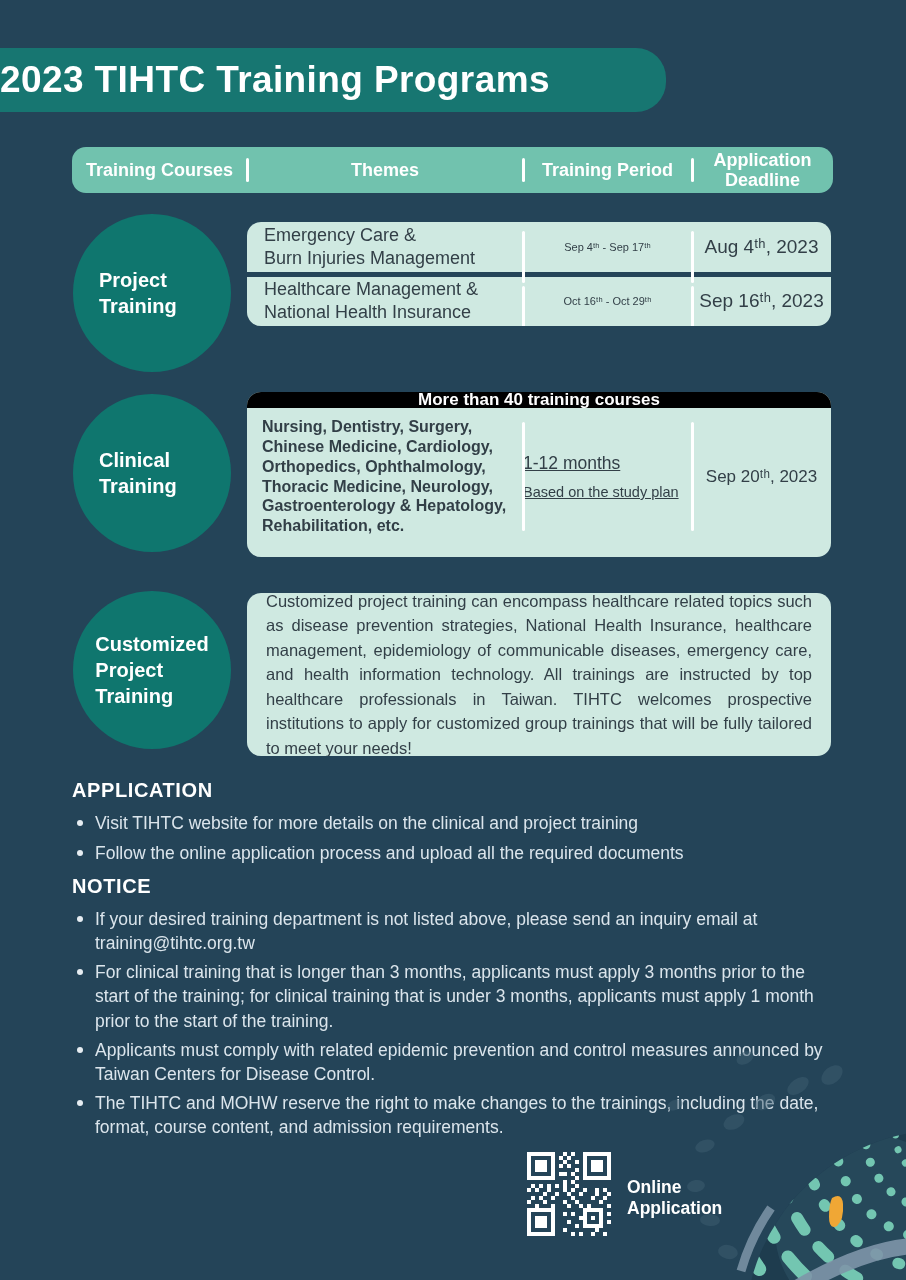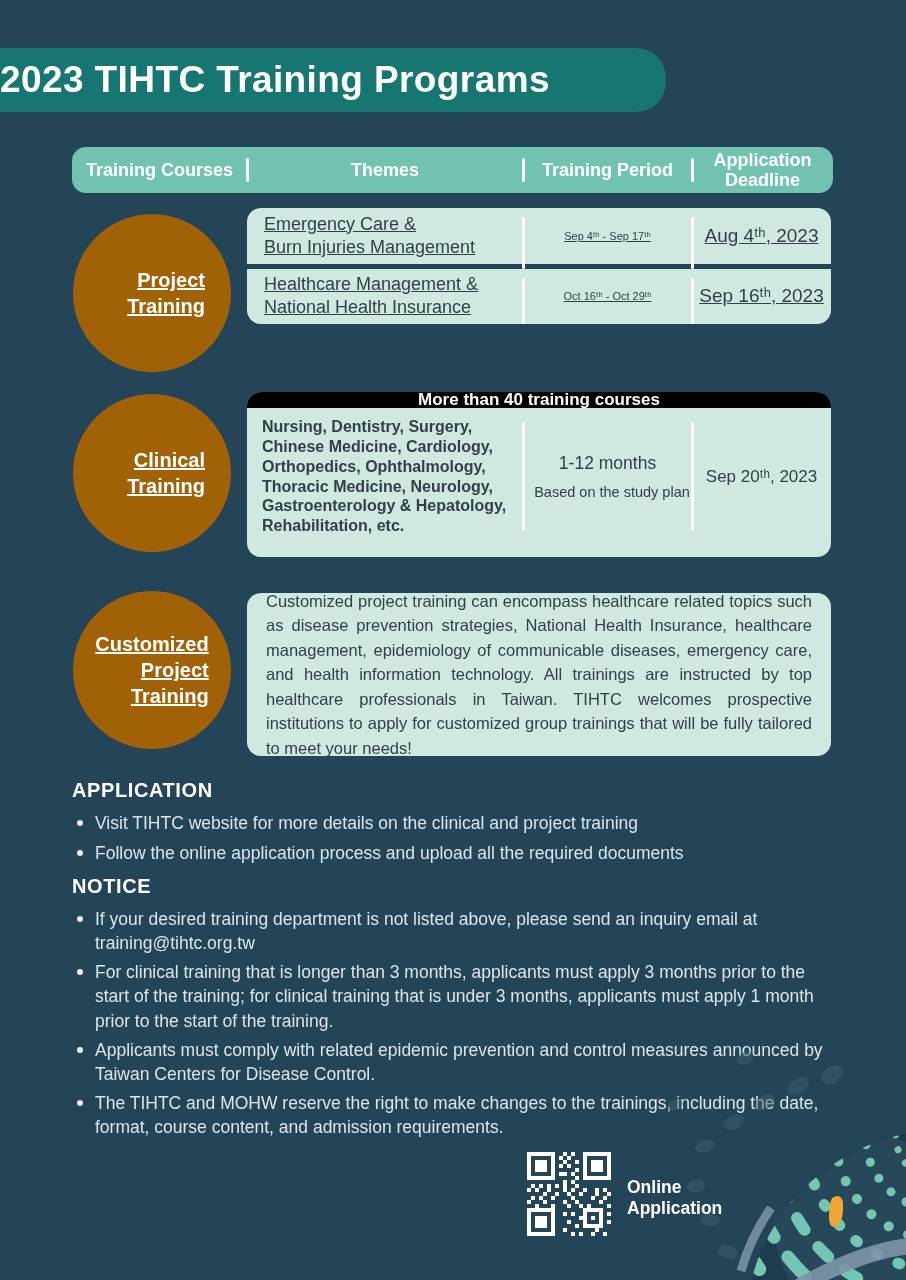--- a/index.html
+++ b/index.html
@@ -26,55 +26,54 @@
   }
   .thead .col{ display:flex; align-items:center; justify-content:center; height:100%; }
   .thead .c1{ width:175px; } .thead .c2{ width:276px; }
   .thead .c3{ width:169px; } .thead .c4{ width:141px; }
   .vbar{ position:absolute; top:11px; width:3px; height:24px; background:#fff; border-radius:2px; }
   .vb1{ left:174px; } .vb2{ left:450px; } .vb3{ left:619px; }
 
   
   .circle{
     position:absolute; left:73px; width:158px; height:158px; border-radius:50%;
-    background:#a16207; color:#fff; font-weight:700; font-size:20px; line-height:1.3;
-    display:flex; align-items:center; justify-content:center; text-align:right;
+    background:#0f766e; color:#fff; font-weight:700; font-size:20px; line-height:1.3;
+    display:flex; align-items:center; justify-content:center; text-align:left;
     padding:0 26px;
-    text-decoration:underline;
   }
   .circle.c-project{ top:214px; }
   .circle.c-clinical{ top:394px; }
   .circle.c-custom{ top:591px; }
 
   
   .card{
     position:absolute; left:247px; width:584px; background:#cfe9e1;
     border-radius:14px; color:#323f47; overflow:hidden;
   }
   .card .cellbar{ position:absolute; width:3px; background:#fff; border-radius:2px; }
 
-  #card-project{ top:208px; height:116px; display:flex; flex-direction:column;text-decoration:underline; }
+  #card-project{ top:222px; height:104px; display:flex; flex-direction:column; }
   .prow{ flex:1; display:flex; align-items:center; position:relative; }
   .row-divider{ height:5px; background:#244458; flex:none; }
   .theme{ width:276px; padding-left:17px; font-size:18px; line-height:1.28; white-space:pre-line; }
   .pcol{ width:169px; text-align:center; font-size:11px; }
   .dcol{ flex:1; text-align:center; font-size:19px; }
   .prow .b1{ left:275px; top:9px; height:52px; }
   .prow .b2{ left:444px; top:9px; height:52px; }
 
   #card-clinical{ top:392px; height:165px; }
   .clin-banner{
     height:16px; background:#000000; color:#fff; font-weight:700; font-size:17px;
     display:flex; align-items:center; justify-content:center;
   }
   .clin-body{ position:relative; height:137px; display:flex; align-items:center; }
   .depts{ width:276px; padding-left:15px; font-size:16px; line-height:1.24; white-space:pre-line;font-weight:bold; }
-  .clin-period{ width:169px; text-align:center; }
+  .clin-period{ width:169px; text-align:left;text-decoration:underline; }
   .clin-period .l1{ font-size:17.5px; }
-  .clin-period .l2{ font-size:14.5px; margin-top:10px;padding-left:9px; }
+  .clin-period .l2{ font-size:14.5px; margin-top:10px; }
   .clin-deadline{ flex:1; text-align:center; font-size:17px; }
   .clin-body .b1{ left:275px; top:14px; height:109px; }
   .clin-body .b2{ left:444px; top:14px; height:109px; }
 
   #card-custom{
     top:593px; height:163px; display:flex; align-items:center;
     padding:0 19px; font-size:16.5px; line-height:1.48; text-align:justify;
   }
 
   

